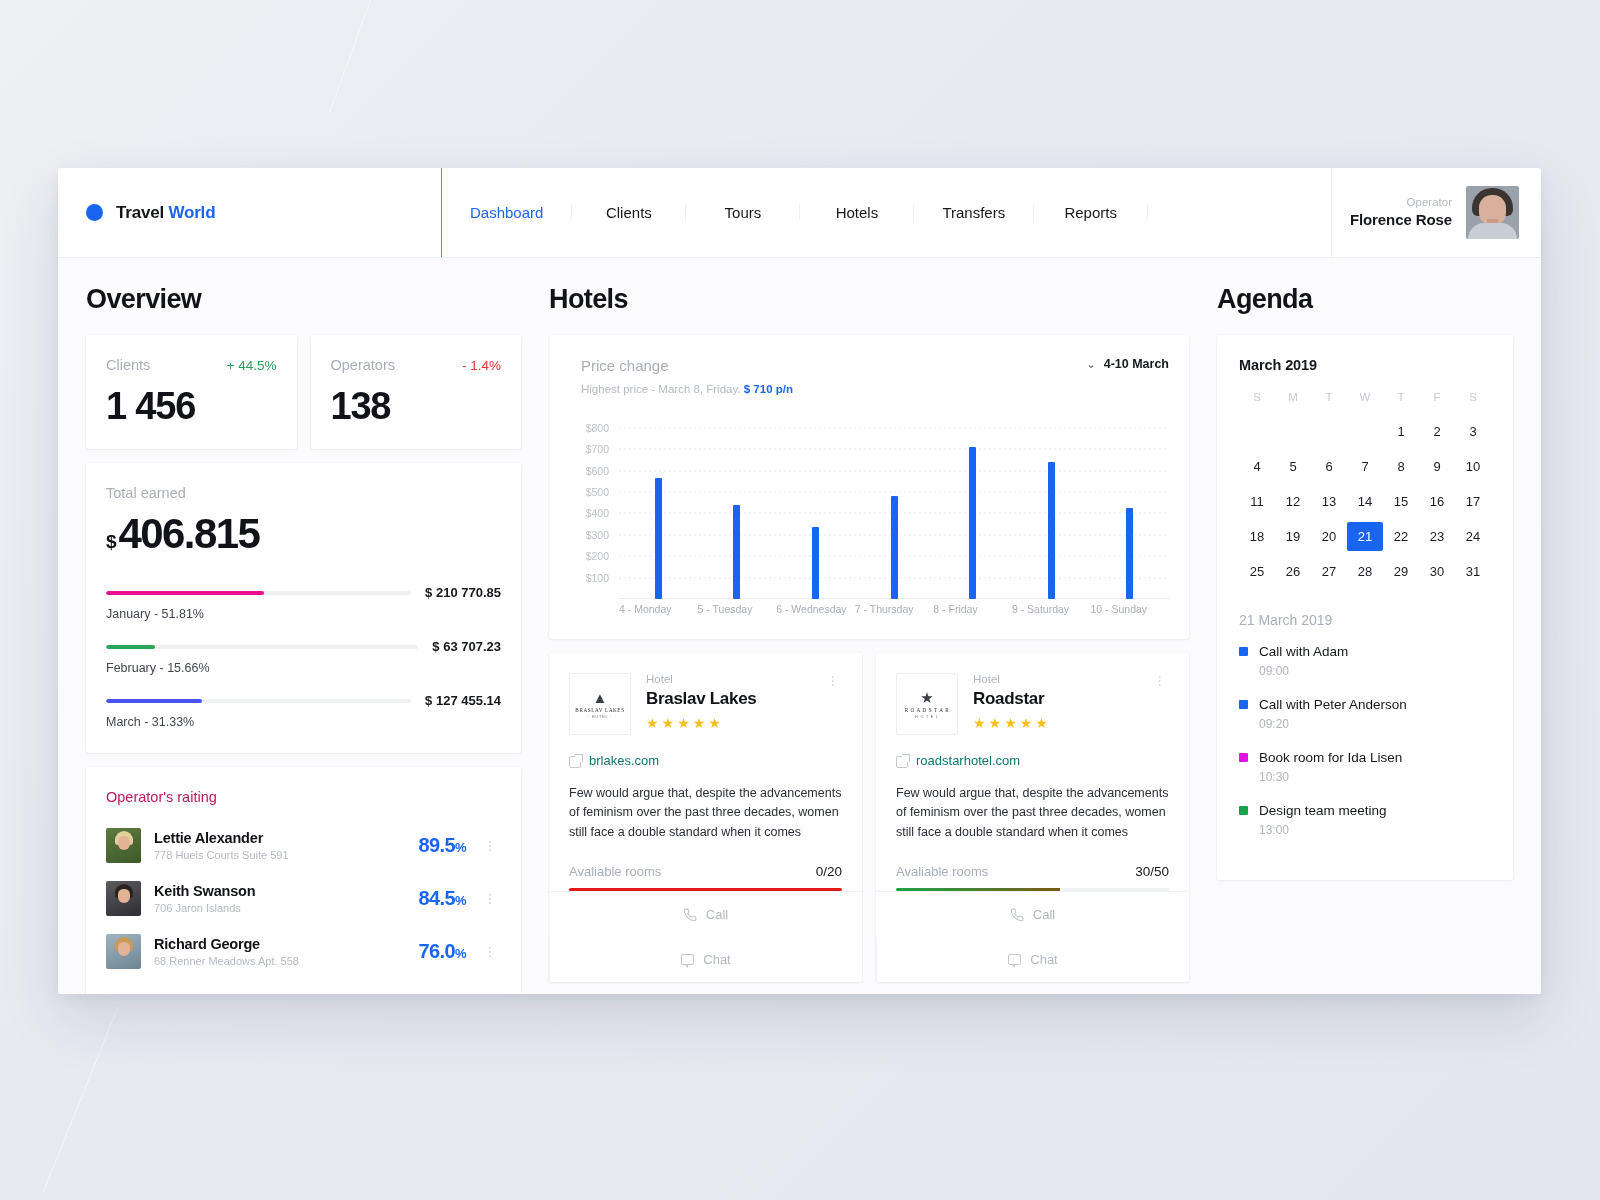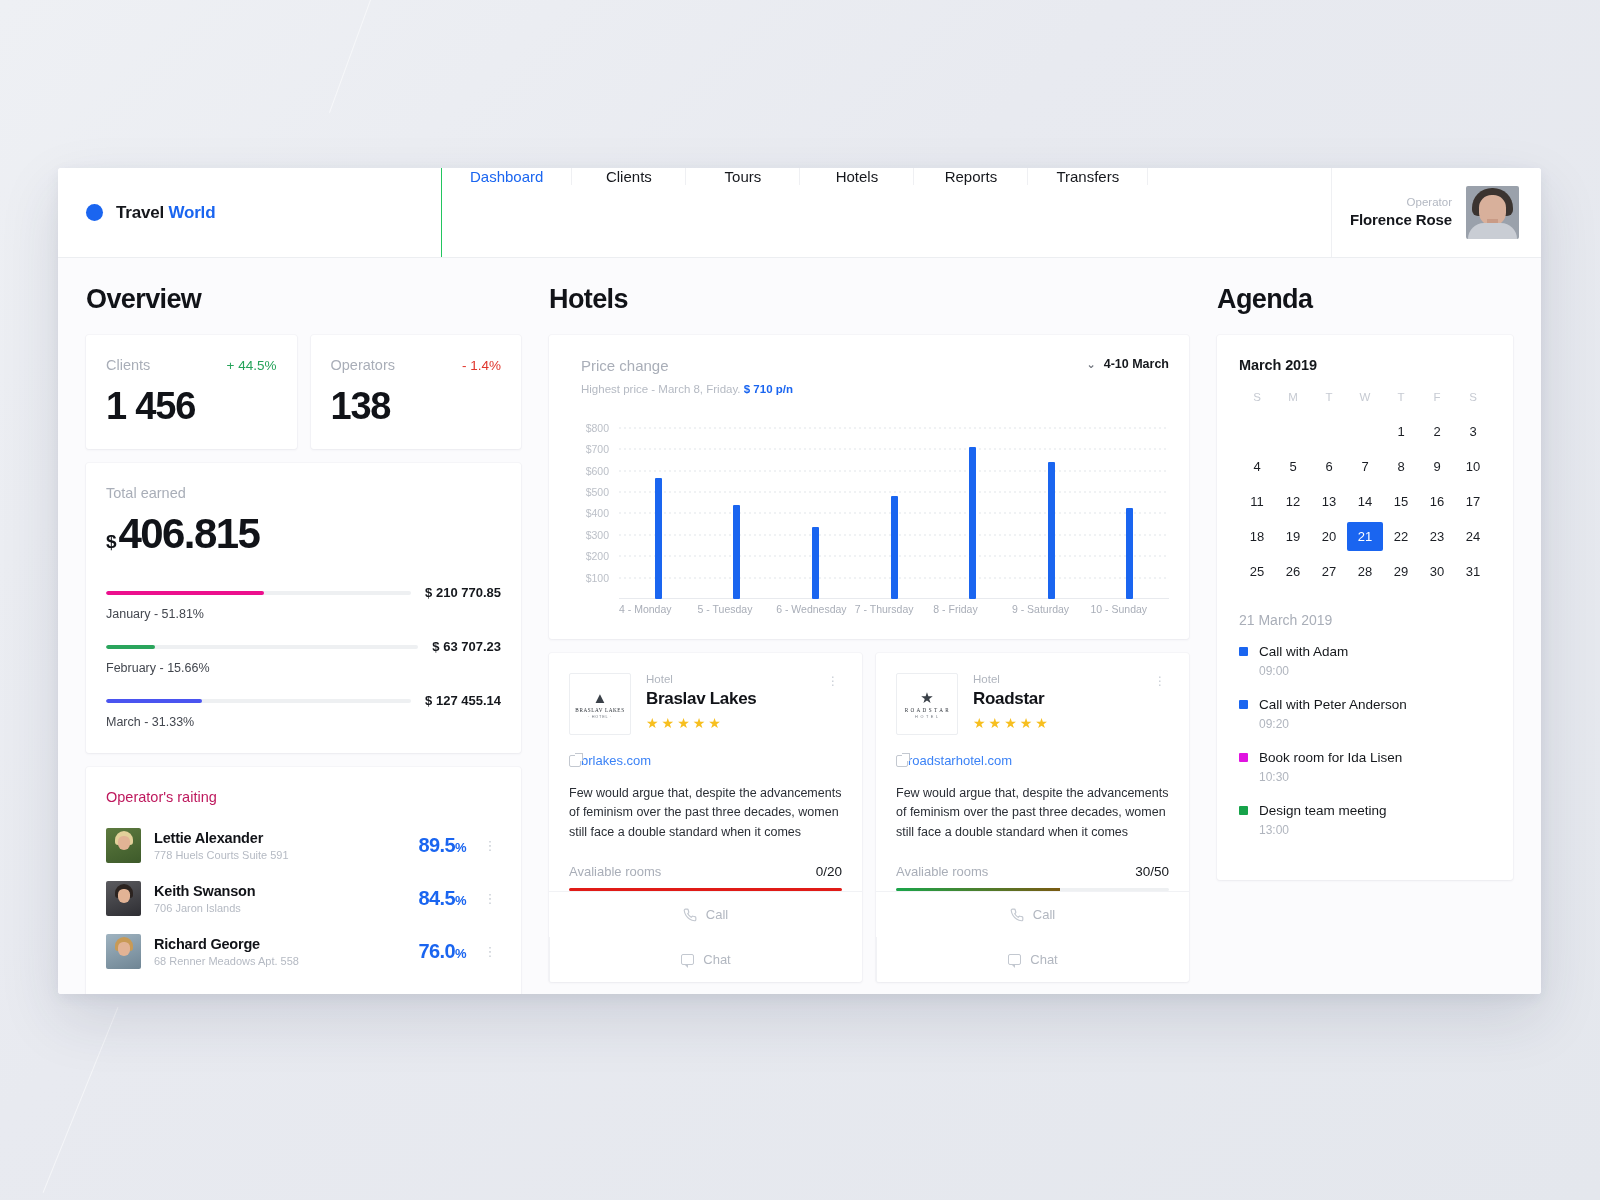--- a/index.html
+++ b/index.html
@@ -41,21 +41,21 @@
     width: 384px; display: flex; align-items: center; padding-left: 28px;
     border-right: 1px solid #22c55e;
   }
   .brand-dot {
     width: 17px; height: 17px; border-radius: 50%;
     background: #1a65f0; margin-right: 13px;
   }
   .brand-txt { font-size: 17px; font-weight: 700; color: #15171c; letter-spacing: -0.2px; }
   .brand-txt .hl { color: #1a65f0; }
 
-  .nav { display: flex; align-items: flex-start; }
+  .nav { display: flex; align-items: center; }
   .nav-item {
     display: flex; align-items: center; justify-content: center;
     padding: 0 28px; min-width: 114px;
     font-size: 15px; color: #16181d; font-weight: 400;
     border-right: 1px solid #eff0f3;
     cursor: pointer;
   }
   .nav-item.active { color: #1a65f0; }
 
   .hdr-spacer { flex: 1; border-right: 1px solid #eff0f3; }
@@ -188,21 +188,21 @@
   }
   .h-logo .mark { font-size: 15px; color: #3a4048; line-height: 1; }
   .h-logo .l1 { font-size: 5.2px; letter-spacing: 0.6px; color: #2f343b; font-family: "Liberation Serif", serif; white-space: nowrap; }
   .h-logo .l2 { font-size: 3.8px; letter-spacing: 0.8px; color: #6f757e; white-space: nowrap; }
   .h-meta { flex: 1; }
   .h-kind { font-size: 11.5px; color: #b0b5be; }
   .h-name { font-size: 17px; font-weight: 700; color: #111318; margin-top: 4px; letter-spacing: -0.3px; }
   .stars { margin-top: 7px; display: flex; gap: 3px; color: #f7bf1f; font-size: 14px; line-height: 1; }
   .h-dots { width: 18px; text-align: center; color: #c7ccd4; font-size: 12px; line-height: 1; cursor: pointer; padding-top: 2px; }
 
-  .h-site { margin: 18px 20px 0 20px; display: flex; align-items: center; gap: 0; font-size: 13px; color: #3b82f6; cursor: pointer; }
+  .h-site { margin: 18px 20px 0 20px; display: flex; align-items: flex-end; gap: 8px; font-size: 13px; color: #0f766e; cursor: pointer; }
   .ext-ic { width: 12px; height: 12px; border: 1.4px solid #c3c8d0; border-radius: 2px; position: relative; flex: none; }
   .ext-ic::after { content: ""; position: absolute; right: -3px; top: -3px; width: 7px; height: 7px;
     border-top: 1.4px solid #c3c8d0; border-right: 1.4px solid #c3c8d0; background: #fff; }
   .h-desc { margin: 16px 20px 0 20px; font-size: 12.5px; line-height: 1.55; color: #2b2f36; }
 
   .rooms { margin: 22px 20px 0 20px; }
   .rooms-line { display: flex; justify-content: space-between; align-items: baseline; }
   .rooms-label { font-size: 13px; color: #a9aeb8; }
   .rooms-count { font-size: 13.5px; color: #15181d; }
   .rooms-track { margin-top: 9px; height: 3px; background: #eef0f2; border-radius: 2px; overflow: hidden; }
@@ -251,22 +251,22 @@
       <div class="brand-txt">
         <span>Travel</span>
         <span class="hl">World</span>
       </div>
     </div>
     <div class="nav">
       <div class="nav-item active">Dashboard</div>
       <div class="nav-item">Clients</div>
       <div class="nav-item">Tours</div>
       <div class="nav-item">Hotels</div>
+      <div class="nav-item">Transfers</div>
       <div class="nav-item">Reports</div>
-      <div class="nav-item">Transfers</div>
     </div>
     <div class="hdr-spacer"></div>
     <div class="user">
       <div class="user-meta">
         <div class="user-role">Operator</div>
         <div class="user-name">Florence Rose</div>
       </div>
       <div class="avatar">
         <div class="a-hair"></div>
           <div class="a-face"></div>

